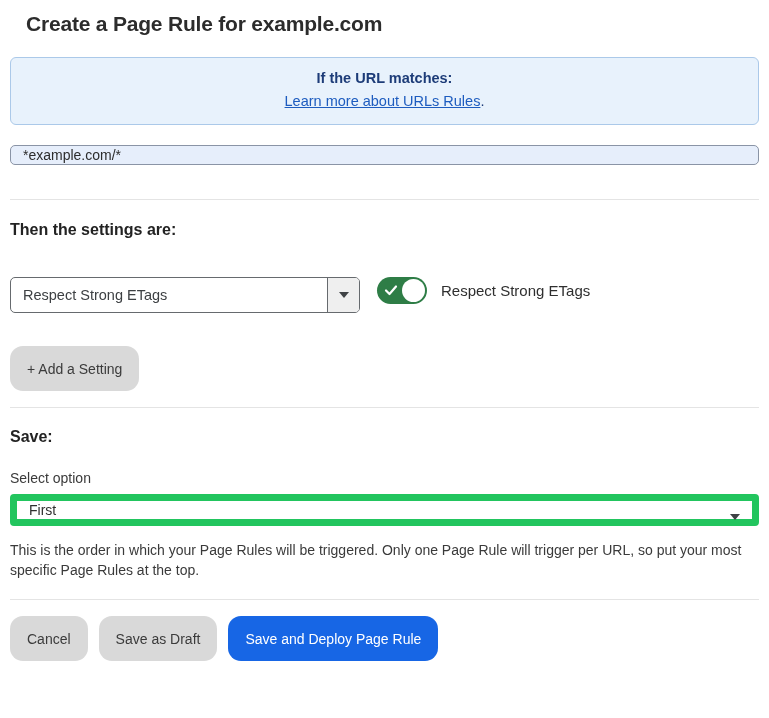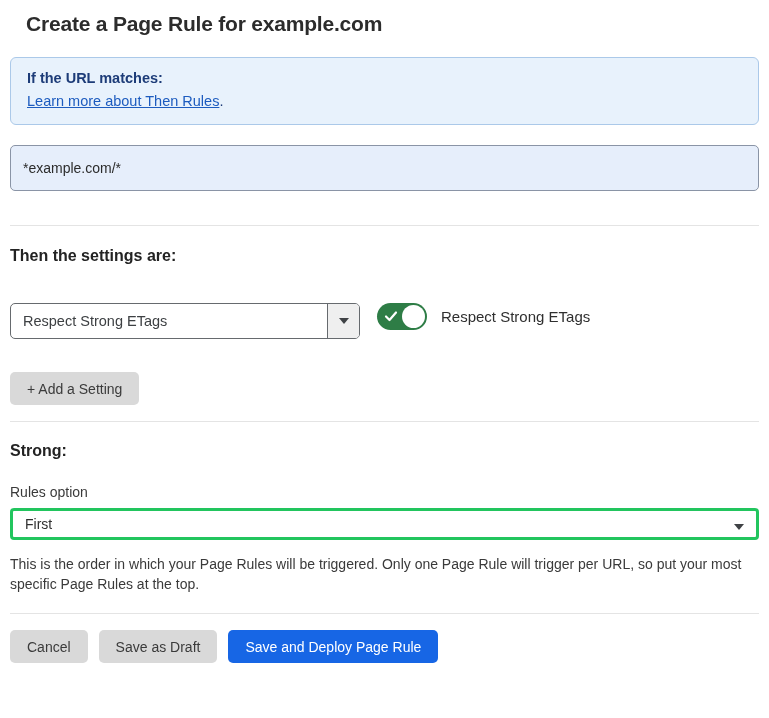--- a/index.html
+++ b/index.html
@@ -21,38 +21,39 @@
 
   .info-box {
     background: #e8f2fc;
     border: 1px solid #abc9e9;
     border-radius: 6px;
     padding: 9px 16px 11px 16px;
     color: #1d3c78;
     font-size: 14.5px;
     line-height: 23px;
     margin-bottom: 20px;
+    text-align: center;
   }
   .info-box .info-heading { font-weight: 700; }
   .info-box a.info-link {
     color: #1d5cbf;
     text-decoration: underline;
     cursor: pointer;
   }
 
   .field-label {
     font-size: 14px;
     color: #3a3a3a;
     margin-bottom: 8px;
   }
 
   .url-input {
     display: block;
     width: 749px;
-    height: 46px;
+    height: 20px;
     background: #e6eefb;
     border: 1px solid #8a94a6;
     border-radius: 5px;
     padding: 0 12px;
     font-size: 14px;
     color: #2c2c2c;
     font-family: "Liberation Sans", sans-serif;
     outline: none;
   }
 
@@ -142,36 +143,36 @@
   .toggle-label {
     margin-left: 14px;
     font-size: 15px;
     color: #2f2f2f;
   }
 
   .btn {
     display: inline-flex;
     align-items: center;
     justify-content: center;
-    height: 33px;
+    height: 45px;
     padding: 0 17px;
     border: none;
-    border-radius: 5px;
+    border-radius: 13px;
     font-size: 14px;
     font-family: "Liberation Sans", sans-serif;
     cursor: pointer;
   }
   .btn-gray { background: #d9d9d9; color: #3b3b3b; }
   .btn-blue { background: #1766e5; color: #ffffff; }
 
   .order-select {
     position: relative;
     width: 749px;
     height: 32px;
-    border: 3px solid #22c55e;
+    border: 7px solid #22c55e;
     border-radius: 4px;
     background: #ffffff;
     display: flex;
     align-items: center;
     padding: 0 30px 0 12px;
     font-size: 14px;
     color: #2f2f2f;
     cursor: pointer;
   }
   .order-select .caret-down {
@@ -198,21 +199,21 @@
 </style>
 </head>
 <body>
 
 <div class="container">
 
   <h1 class="page-title">Create a Page Rule for example.com</h1>
 
   <div class="info-box">
     <div class="info-heading">If the URL matches:</div>
-    <div><a class="info-link">Learn more about Then Rules</a><span>.</span></div>
+    <div><a class="info-link">Learn more about URLs Rules</a><span>.</span></div>
   </div>
 
   <input class="url-input" type="text" value="*example.com/*" style="">
 
   <hr class="divider divider-1">
 
   <h2 class="section-heading">Then the settings are:</h2>
 
 
   <div class="setting-row">
@@ -231,23 +232,23 @@
         <div class="toggle-knob"></div>
       </div>
       <div class="toggle-label">Respect Strong ETags</div>
     </div>
   </div>
 
   <button class="btn btn-gray">+ Add a Setting</button>
 
   <hr class="divider divider-2">
 
-  <h2 class="section-heading order-heading">Strong:</h2>
-
-  <div class="field-label">Rules option</div>
+  <h2 class="section-heading order-heading">Save:</h2>
+
+  <div class="field-label">Select option</div>
 
   <div class="order-select">
     <span>First</span>
     <span class="caret-down"></span>
   </div>
 
   <div class="help-text">This is the order in which your Page Rules will be triggered. Only one Page Rule will trigger per URL, so put your most specific Page Rules at the top.</div>
 
   <hr class="divider divider-3">
 

